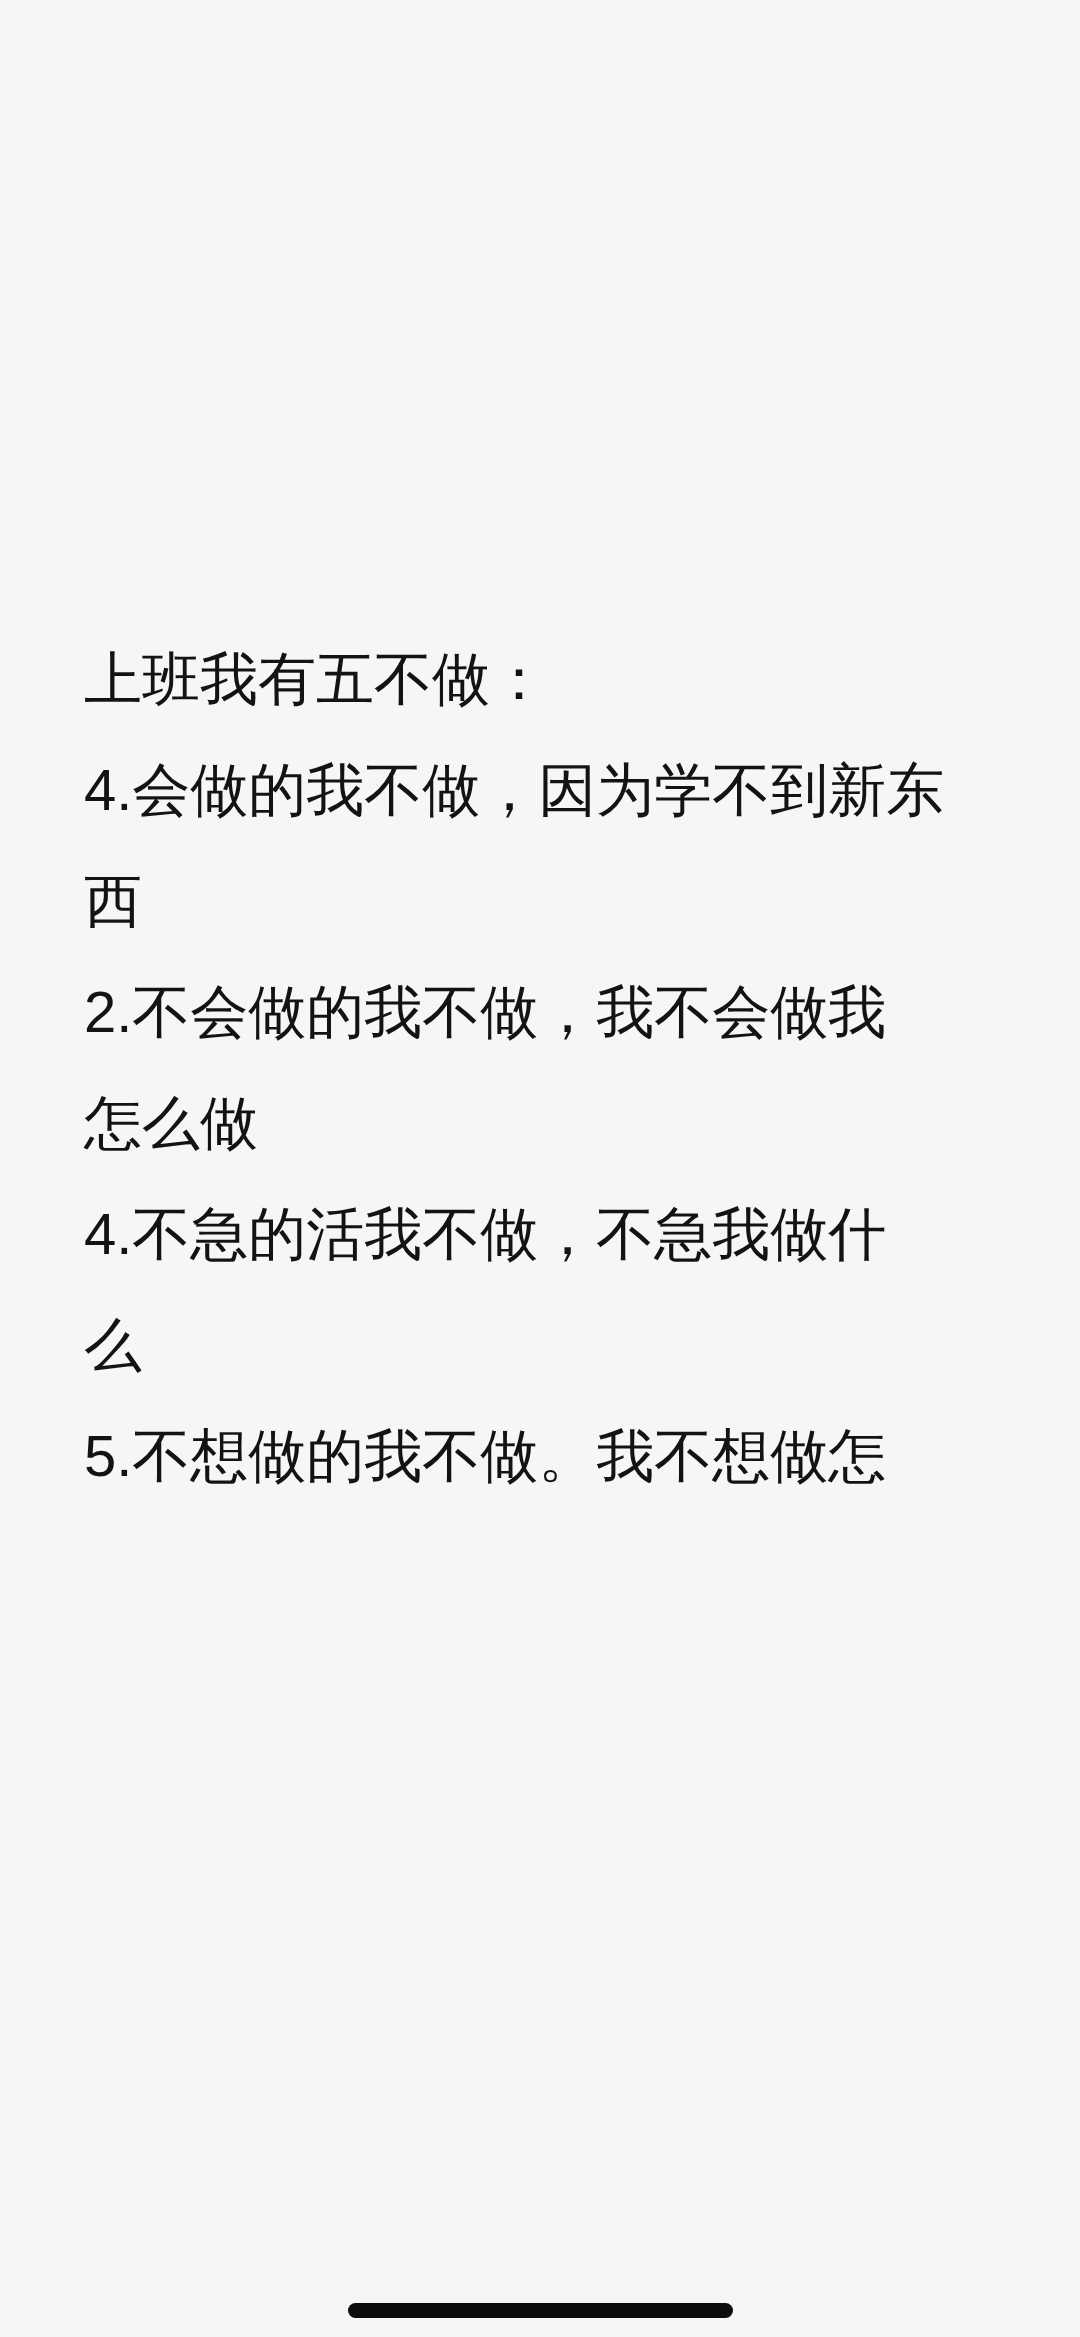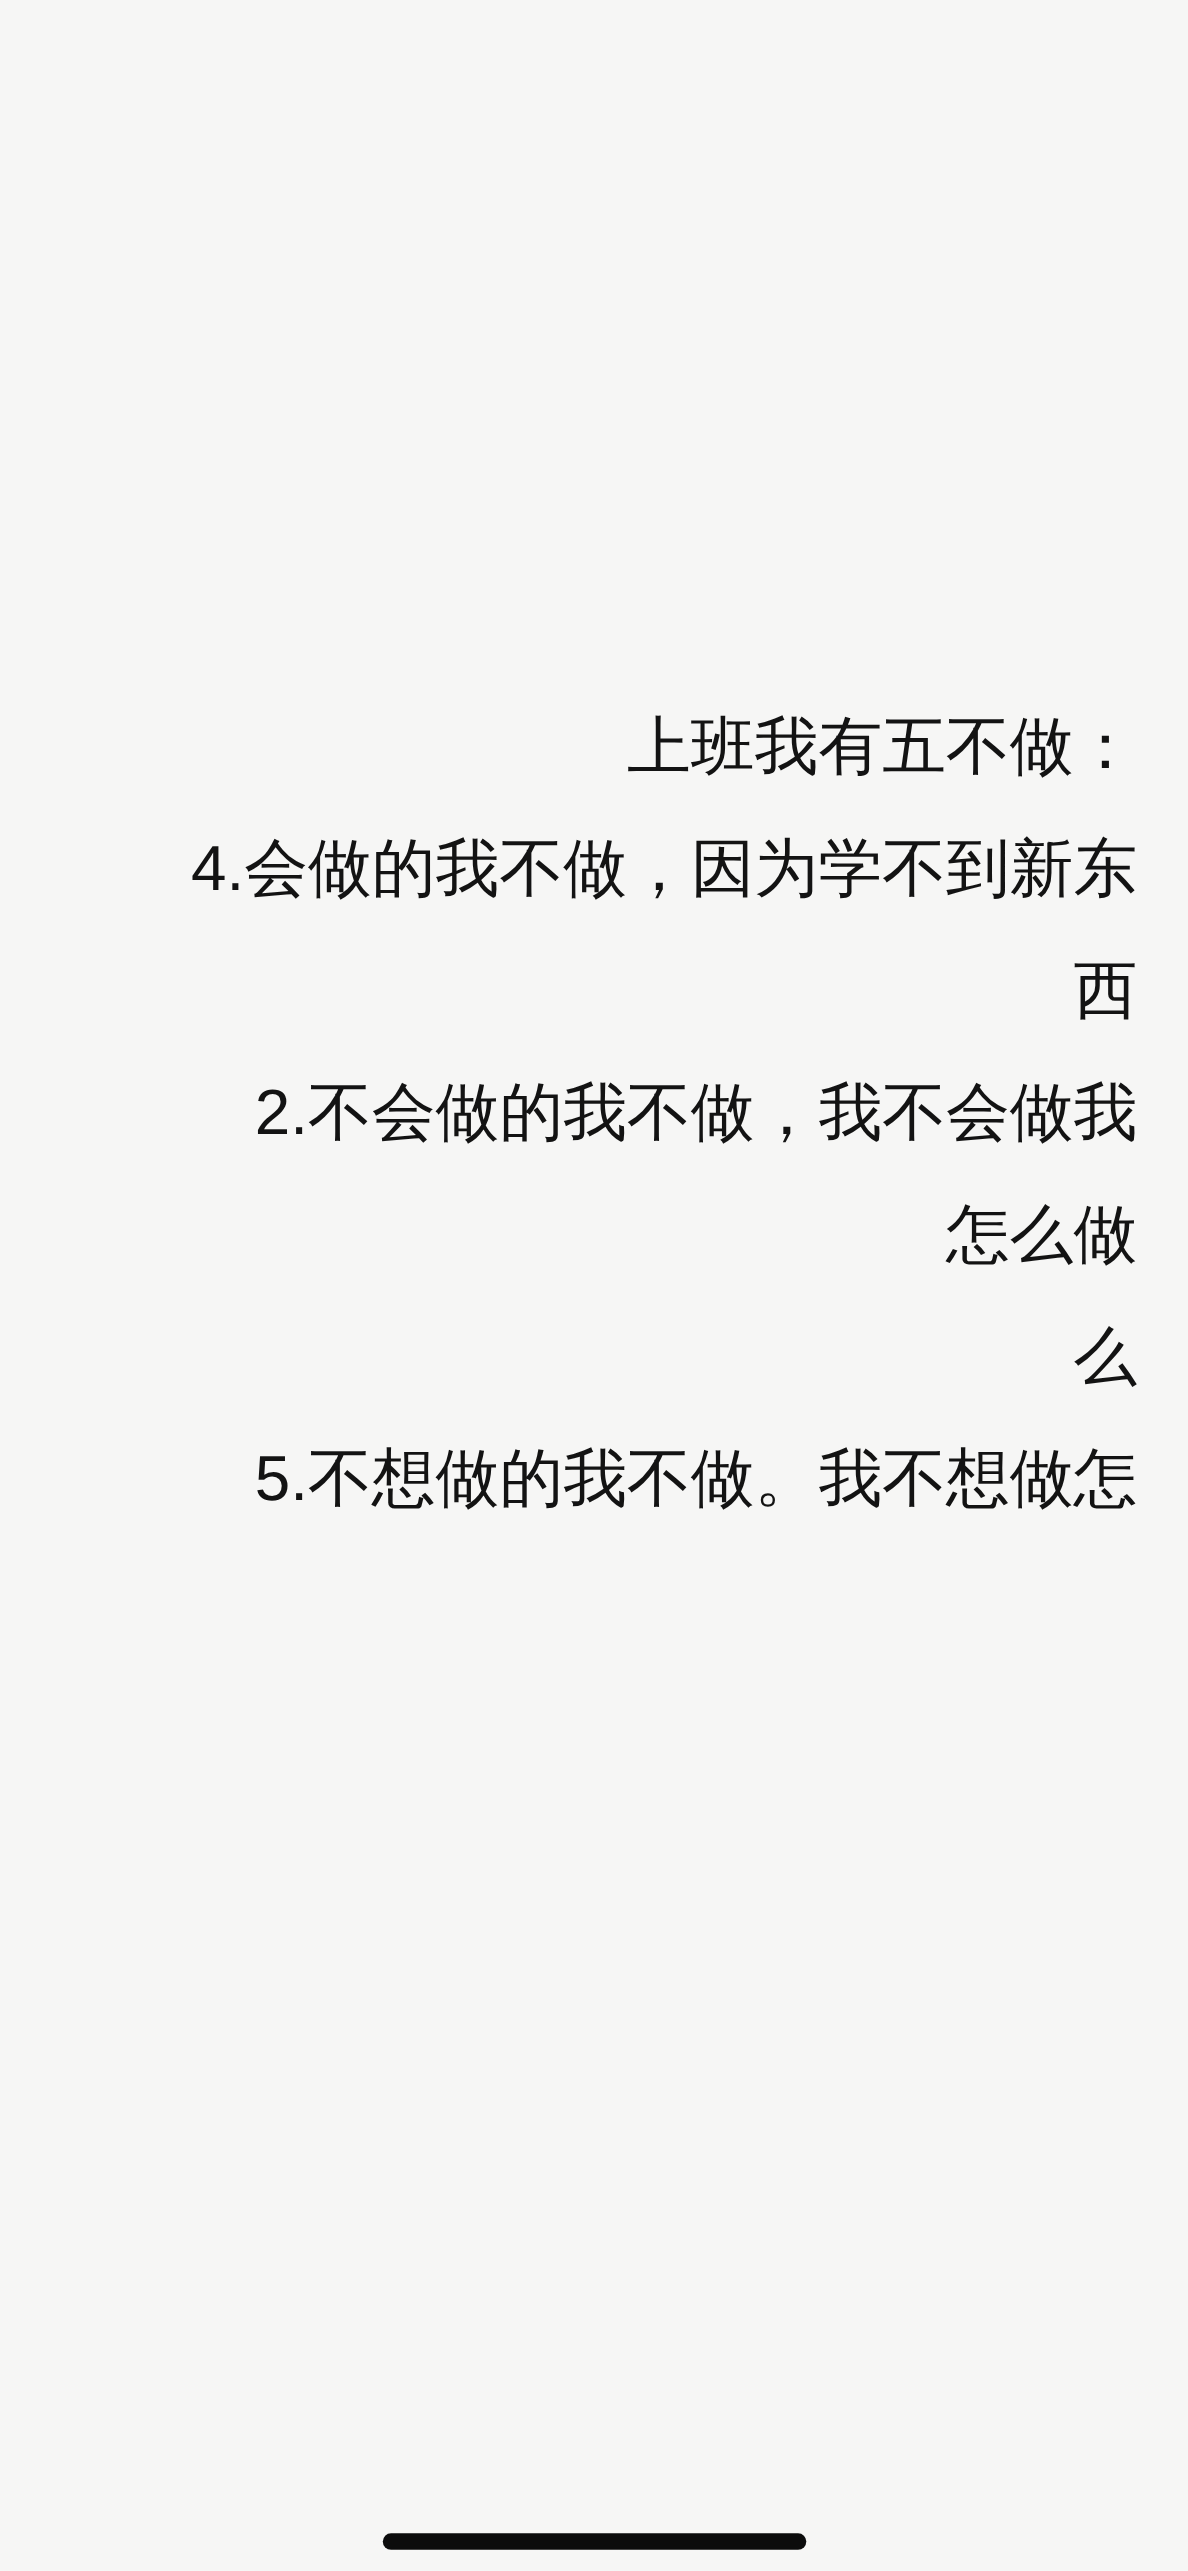--- a/index.html
+++ b/index.html
@@ -10,21 +10,20 @@
     width: 1080px;
     height: 2337px;
     position: relative;
     overflow: hidden;
     background: var(--bg, #f6f6f5);
     font-family: "Liberation Sans", "DejaVu Sans", sans-serif;
   }
   .screen {
     position: absolute;
     inset: 0;
-    text-align: right;
   }
   .note-text {
     position: absolute;
     left: 84px;
     top: 623px;
     width: 950px;
     font-size: 58px;
     line-height: 111px;
     font-weight: 400;
     color: var(--fg, #131313);
@@ -47,19 +46,20 @@
 <body style="--bg: #f6f6f5; --fg: #131313; --indicator: #0c0c0c;">
 
 <div class="screen">
 
   <div class="note-text">
     <div class="note-line">上班我有五不做：</div>
     <div class="note-line">4.会做的我不做，因为学不到新东</div>
     <div class="note-line">西</div>
     <div class="note-line">2.不会做的我不做，我不会做我</div>
     <div class="note-line">怎么做</div>
+    <div class="note-line">4.不急的活我不做，不急我做什</div>
     <div class="note-line">么</div>
     <div class="note-line">5.不想做的我不做。我不想做怎</div>
   </div>
 
   <div class="home-indicator"></div>
 
 </div>
 
 </body></html>

